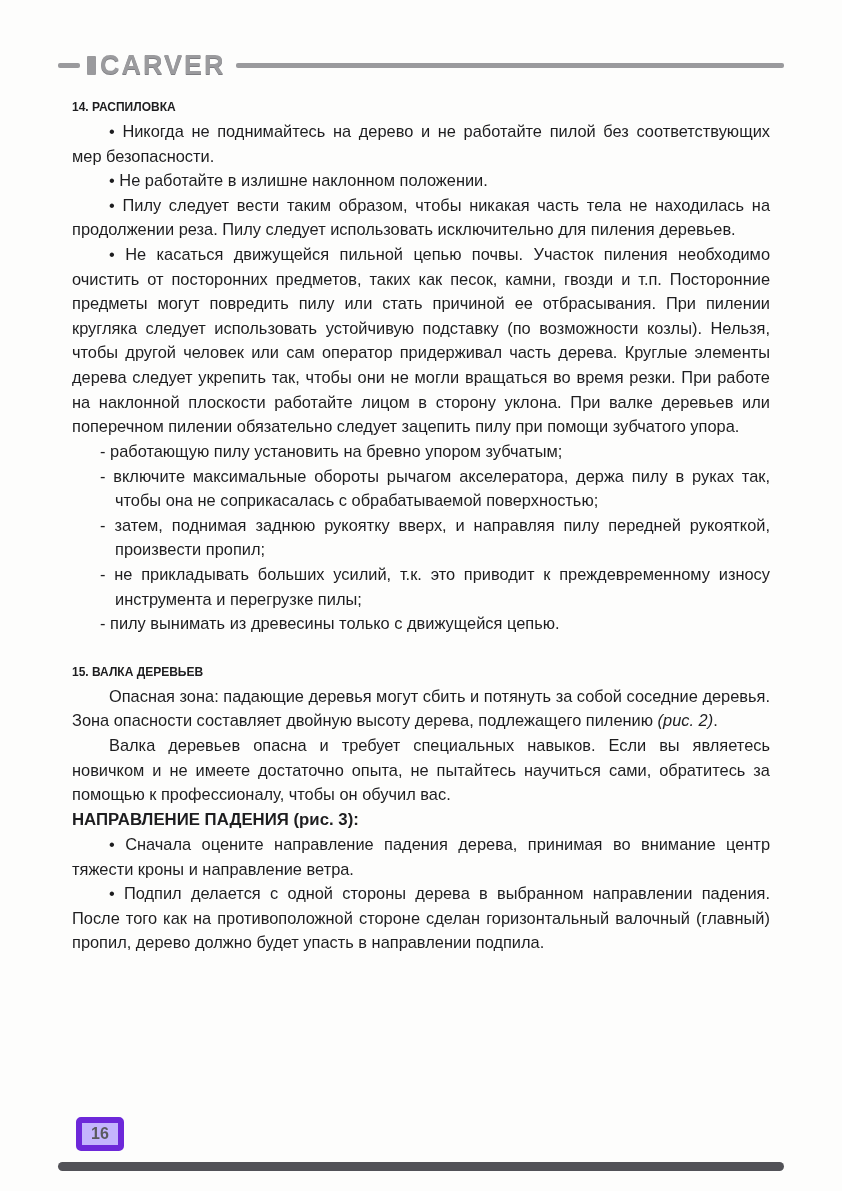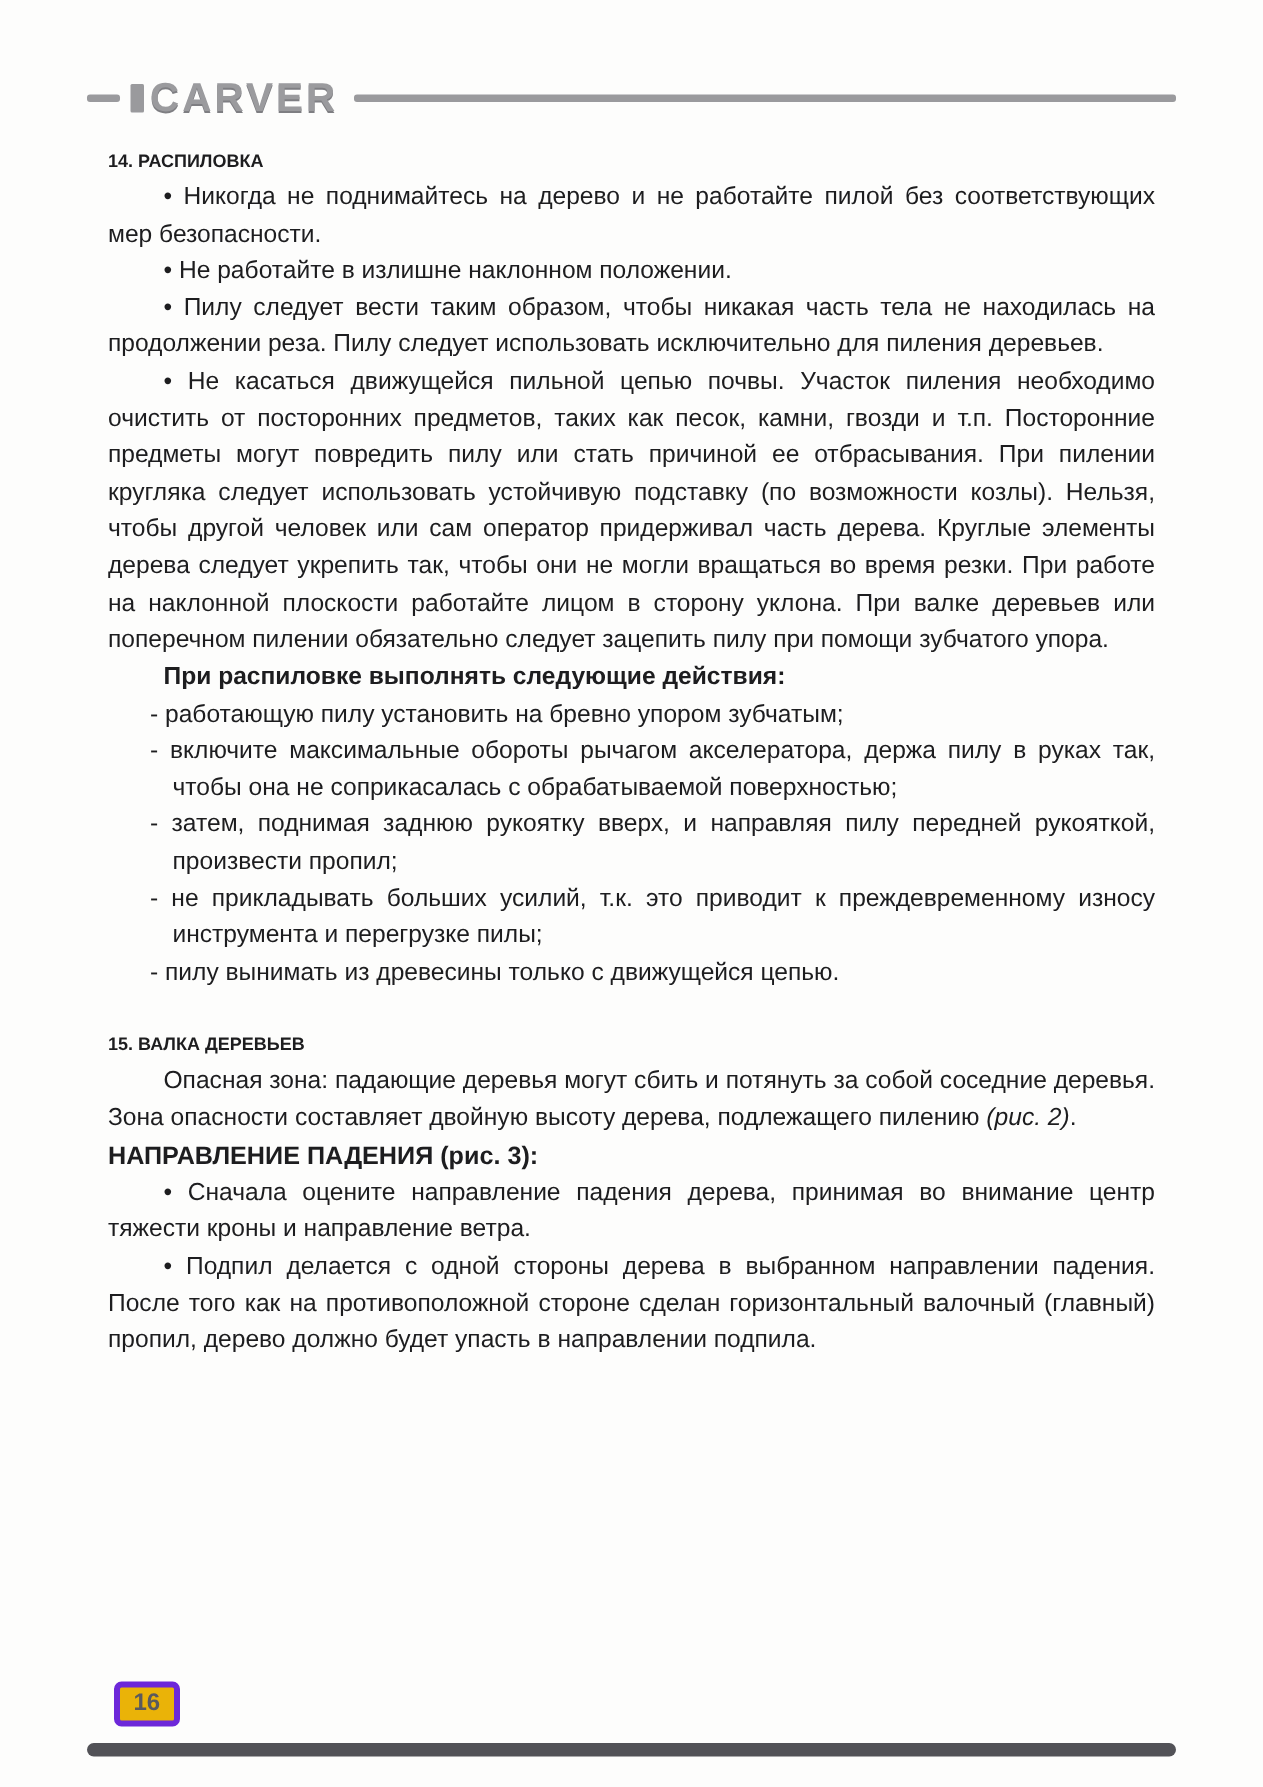--- a/index.html
+++ b/index.html
@@ -83,23 +83,23 @@
     text-align: left;
   }
   .fig { font-style: italic; font-weight: normal; }
   .fig-bold { font-weight: bold; }
 
   
   .page-badge {
     position: absolute;
     left: 76px;
     bottom: 40px;
-    border: 4px solid #6d28d9;
+    border: 6px solid #6d28d9;
     border-radius: 5px;
-    background: #eab308;
+    background: #c4b5fd;
     color: #5a5a5e;
     font-size: 16px;
     font-weight: bold;
     padding: 1px 9px 2px 9px;
     line-height: 1.2;
   }
   .footer-bar {
     position: absolute;
     left: 58px;
     right: 58px;
@@ -125,32 +125,32 @@
 
   <main class="content">
 
     <h2>14. РАСПИЛОВКА</h2>
 
     <p class="bullet">• Никогда не поднимайтесь на дерево и не работайте пилой без соответствующих мер безопасности.</p>
     <p class="bullet">• Не работайте в излишне наклонном положении.</p>
     <p class="bullet">• Пилу следует вести таким образом, чтобы никакая часть тела не находилась на продолжении реза. Пилу следует использовать исключительно для пиления деревьев.</p>
     <p class="bullet">• Не касаться движущейся пильной цепью почвы. Участок пиления необходимо очистить от посторонних предметов, таких как песок, камни, гвозди и т.п. Посторонние предметы могут повредить пилу или стать причиной ее отбрасывания. При пилении кругляка следует использовать устойчивую подставку (по возможности козлы). Нельзя, чтобы другой человек или сам оператор придерживал часть дерева. Круглые элементы дерева следует укрепить так, чтобы они не могли вращаться во время резки. При работе на наклонной плоскости работайте лицом в сторону уклона. При валке деревьев или поперечном пилении обязательно следует зацепить пилу при помощи зубчатого упора.</p>
 
-    <p class="sub">При распиловке выполнять следующие действия:</p>
 
     <p class="step">- работающую пилу установить на бревно упором зубчатым;</p>
     <p class="step">- включите максимальные обороты рычагом акселератора, держа пилу в руках так, чтобы она не соприкасалась с обрабатываемой поверхностью;</p>
     <p class="step">- затем, поднимая заднюю рукоятку вверх, и направляя пилу передней рукояткой, произвести пропил;</p>
     <p class="step">- не прикладывать больших усилий, т.к. это приводит к преждевременному износу инструмента и перегрузке пилы;</p>
     <p class="step">- пилу вынимать из древесины только с движущейся цепью.</p>
 
     <h2 class="gap-before">15. ВАЛКА ДЕРЕВЬЕВ</h2>
 
     <p class="indent"><span>Опасная зона: падающие деревья могут сбить и потянуть за собой соседние деревья. Зона опасности составляет двойную высоту дерева, подлежащего пилению </span><span class="fig">(рис. 2)</span><span>.</span></p>
 
+    <p class="indent">Валка деревьев опасна и требует специальных навыков. Если вы являетесь новичком и не имеете достаточно опыта, не пытайтесь научиться сами, обратитесь за помощью к профессионалу, чтобы он обучил вас.</p>
 
     <h3 class="inline-heading"><span>НАПРАВЛЕНИЕ ПАДЕНИЯ </span><span class="fig-bold">(рис. 3)</span><span>:</span></h3>
 
     <p class="bullet">• Сначала оцените направление падения дерева, принимая во внимание центр тяжести кроны и направление ветра.</p>
     <p class="bullet">• Подпил делается с одной стороны дерева в выбранном направлении падения. После того как на противоположной стороне сделан горизонтальный валочный (главный) пропил, дерево должно будет упасть в направлении подпила.</p>
 
   </main>
 
   <div class="page-badge"><span>16</span></div>
   <div class="footer-bar"></div>

